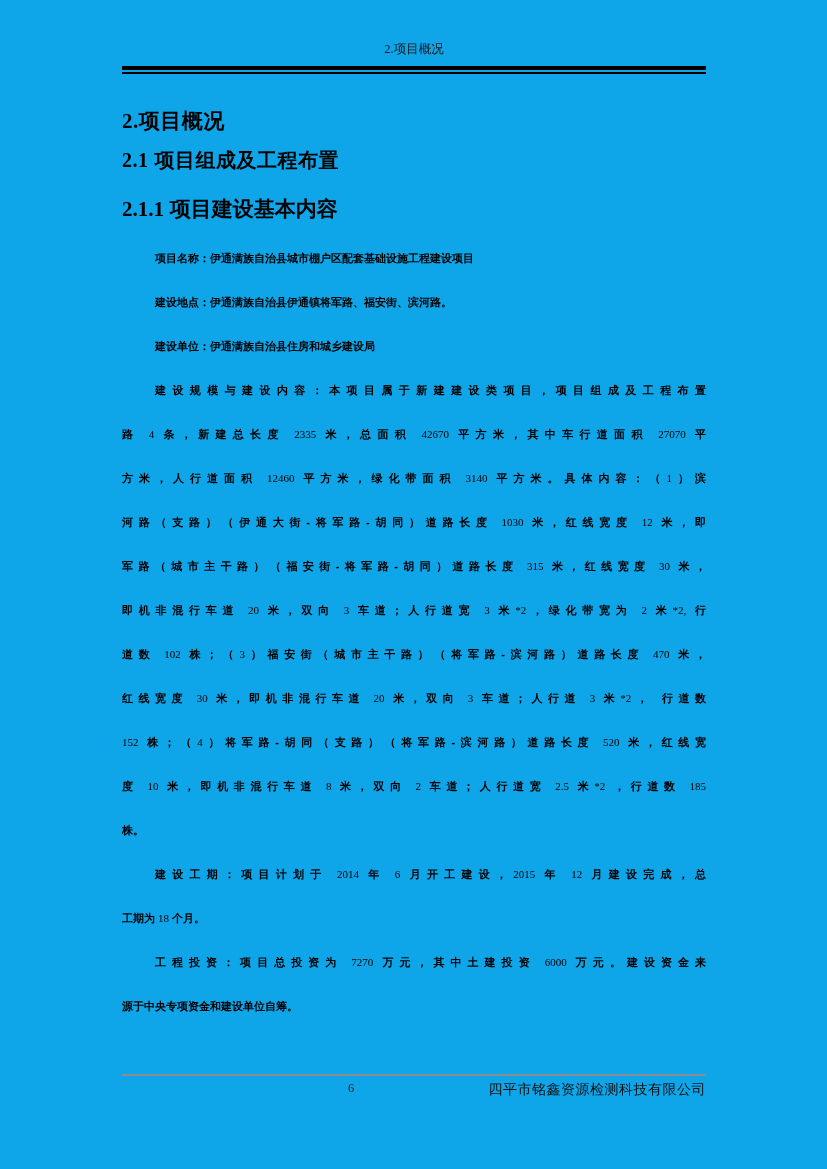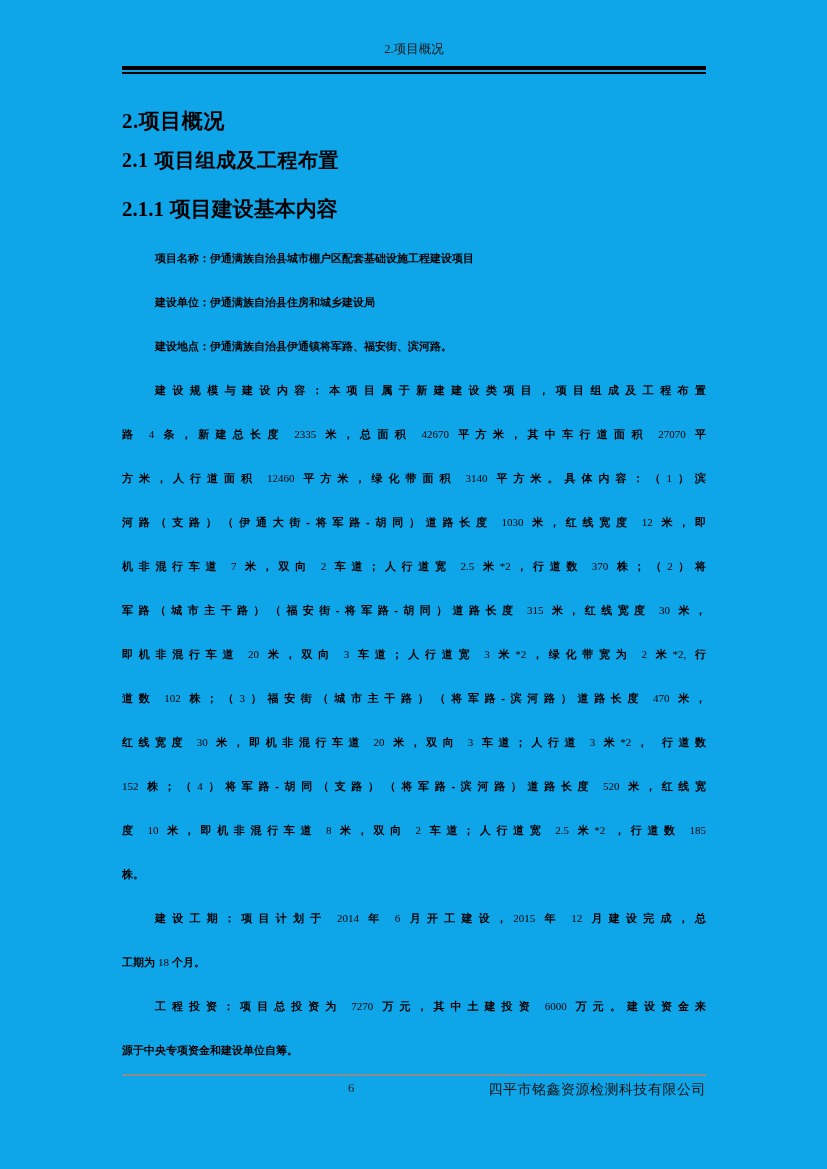--- a/index.html
+++ b/index.html
@@ -120,31 +120,30 @@
   <div class="body-content">
     <div class="h1"><span class="num">2.</span>项目概况</div>
     <div class="h2"><span class="num">2.1</span> 项目组成及工程布置</div>
     <div class="h3"><span class="num">2.1.1</span> 项目建设基本内容</div>
 
     <div class="paragraphs">
         <div class="para">
           <div class="line first last">项目名称：伊通满族自治县城市棚户区配套基础设施工程建设项目</div>
         </div>
         <div class="para">
-          <div class="line first last">建设单位：伊通满族自治县住房和城乡建设局</div>
+          <div class="line first last">建设地点：伊通满族自治县伊通镇将军路、福安街、滨河路。</div>
         </div>
         <div class="para">
-          <div class="line first last">建设地点：伊通满族自治县伊通镇将军路、福安街、滨河路。</div>
+          <div class="line first last">建设单位：伊通满族自治县住房和城乡建设局</div>
         </div>
         <div class="para">
           <div class="line first">建设规模与建设内容：本项目属于新建建设类项目，项目组成及工程布置</div>
           <div class="line">路 <span class="num">4</span> 条，新建总长度 <span class="num">2335</span> 米，总面积 <span class="num">42670</span> 平方米，其中车行道面积 <span class="num">27070</span> 平</div>
           <div class="line">方米，人行道面积 <span class="num">12460</span> 平方米，绿化带面积 <span class="num">3140</span> 平方米。具体内容：（<span class="num">1</span>）滨</div>
           <div class="line">河路（支路）（伊通大街-将军路-胡同）道路长度 <span class="num">1030</span> 米，红线宽度 <span class="num">12</span> 米，即</div>
-          <div class="line">机非混行车道 <span class="num">7</span> 米，双向 <span class="num">2</span> 车道；人行道宽 <span class="num">2.5</span> 米<span class="num">*2</span>，行道数 <span class="num">370</span> 株；（<span class="num">2</span>）将</div>
           <div class="line">军路（城市主干路）（福安街-将军路-胡同）道路长度 <span class="num">315</span> 米，红线宽度 <span class="num">30</span> 米，</div>
           <div class="line">即机非混行车道 <span class="num">20</span> 米，双向 <span class="num">3</span> 车道；人行道宽 <span class="num">3</span> 米<span class="num">*2</span>，绿化带宽为 <span class="num">2</span> 米<span class="num">*2,</span> 行</div>
           <div class="line">道数 <span class="num">102</span> 株；（<span class="num">3</span>）福安街（城市主干路）（将军路-滨河路）道路长度 <span class="num">470</span> 米，</div>
           <div class="line">红线宽度 <span class="num">30</span> 米，即机非混行车道 <span class="num">20</span> 米，双向 <span class="num">3</span> 车道；人行道 <span class="num">3</span> 米<span class="num">*2</span>， 行道数</div>
           <div class="line"><span class="num">152</span> 株；（<span class="num">4</span>）将军路-胡同（支路）（将军路-滨河路）道路长度 <span class="num">520</span> 米，红线宽</div>
           <div class="line">度 <span class="num">10</span> 米，即机非混行车道 <span class="num">8</span> 米，双向 <span class="num">2</span> 车道；人行道宽 <span class="num">2.5</span> 米<span class="num">*2</span> ，行道数 <span class="num">185</span></div>
           <div class="line last">株。</div>
         </div>
         <div class="para">
           <div class="line first">建设工期：项目计划于 <span class="num">2014</span> 年 <span class="num">6</span> 月开工建设，<span class="num">2015</span> 年 <span class="num">12</span> 月建设完成，总</div>

